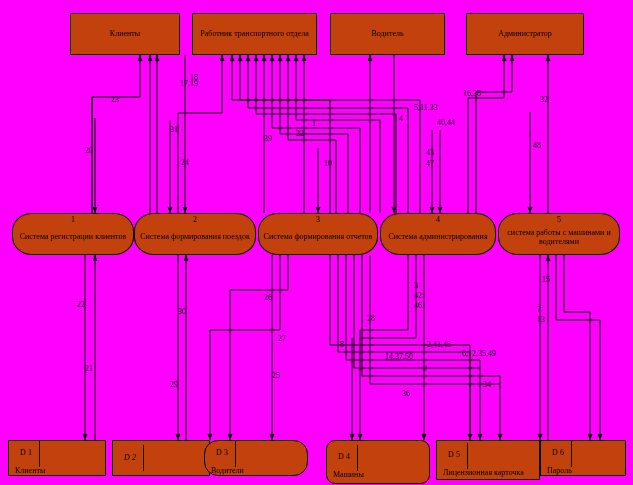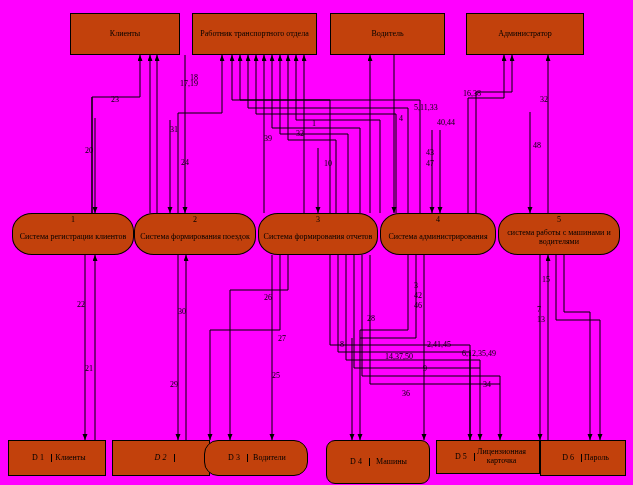--- a/index.html
+++ b/index.html
@@ -27,21 +27,21 @@
     border-radius:20px/18px;
     flex-direction:column;
     padding:2px 4px;
   }
   .proc .pnum{
     position:absolute;top:2px;left:50%;transform:translateX(-50%);
     font-size:8px;
   }
   .proc .plabel{margin-top:7px;}
   .store{
-    display:flex;flex-direction:row;align-items:center;padding:16px;
+    display:flex;flex-direction:column;align-items:flex-start;padding:4px;
   }
   .store .skey{
     width:26px;
     border-right:1px solid #000;
     display:flex;align-items:center;justify-content:center;
     font-size:8px;
     flex:0 0 26px;
   }
   .store .sname{
     flex:1;
@@ -234,21 +234,21 @@
   <div class="node store" style="left:204px;top:440px;width:104px;height:36px;border-radius:14px;">
     <div class="skey">D 3</div>
     <div class="sname">Водители</div>
   </div>
 
   <div class="node store" style="left:326px;top:440px;width:104px;height:44px;border-radius:9px;">
     <div class="skey">D 4</div>
     <div class="sname">Машины</div>
   </div>
 
-  <div class="node store" style="left:436px;top:440px;width:104px;height:20px;">
+  <div class="node store" style="left:436px;top:440px;width:104px;height:40px;">
     <div class="skey">D 5</div>
     <div class="sname">Лицензионная карточка</div>
   </div>
 
   <div class="node store" style="left:540px;top:440px;width:86px;height:36px;">
     <div class="skey">D 6</div>
     <div class="sname">Пароль</div>
   </div>
 
   <div id="flow-labels">

